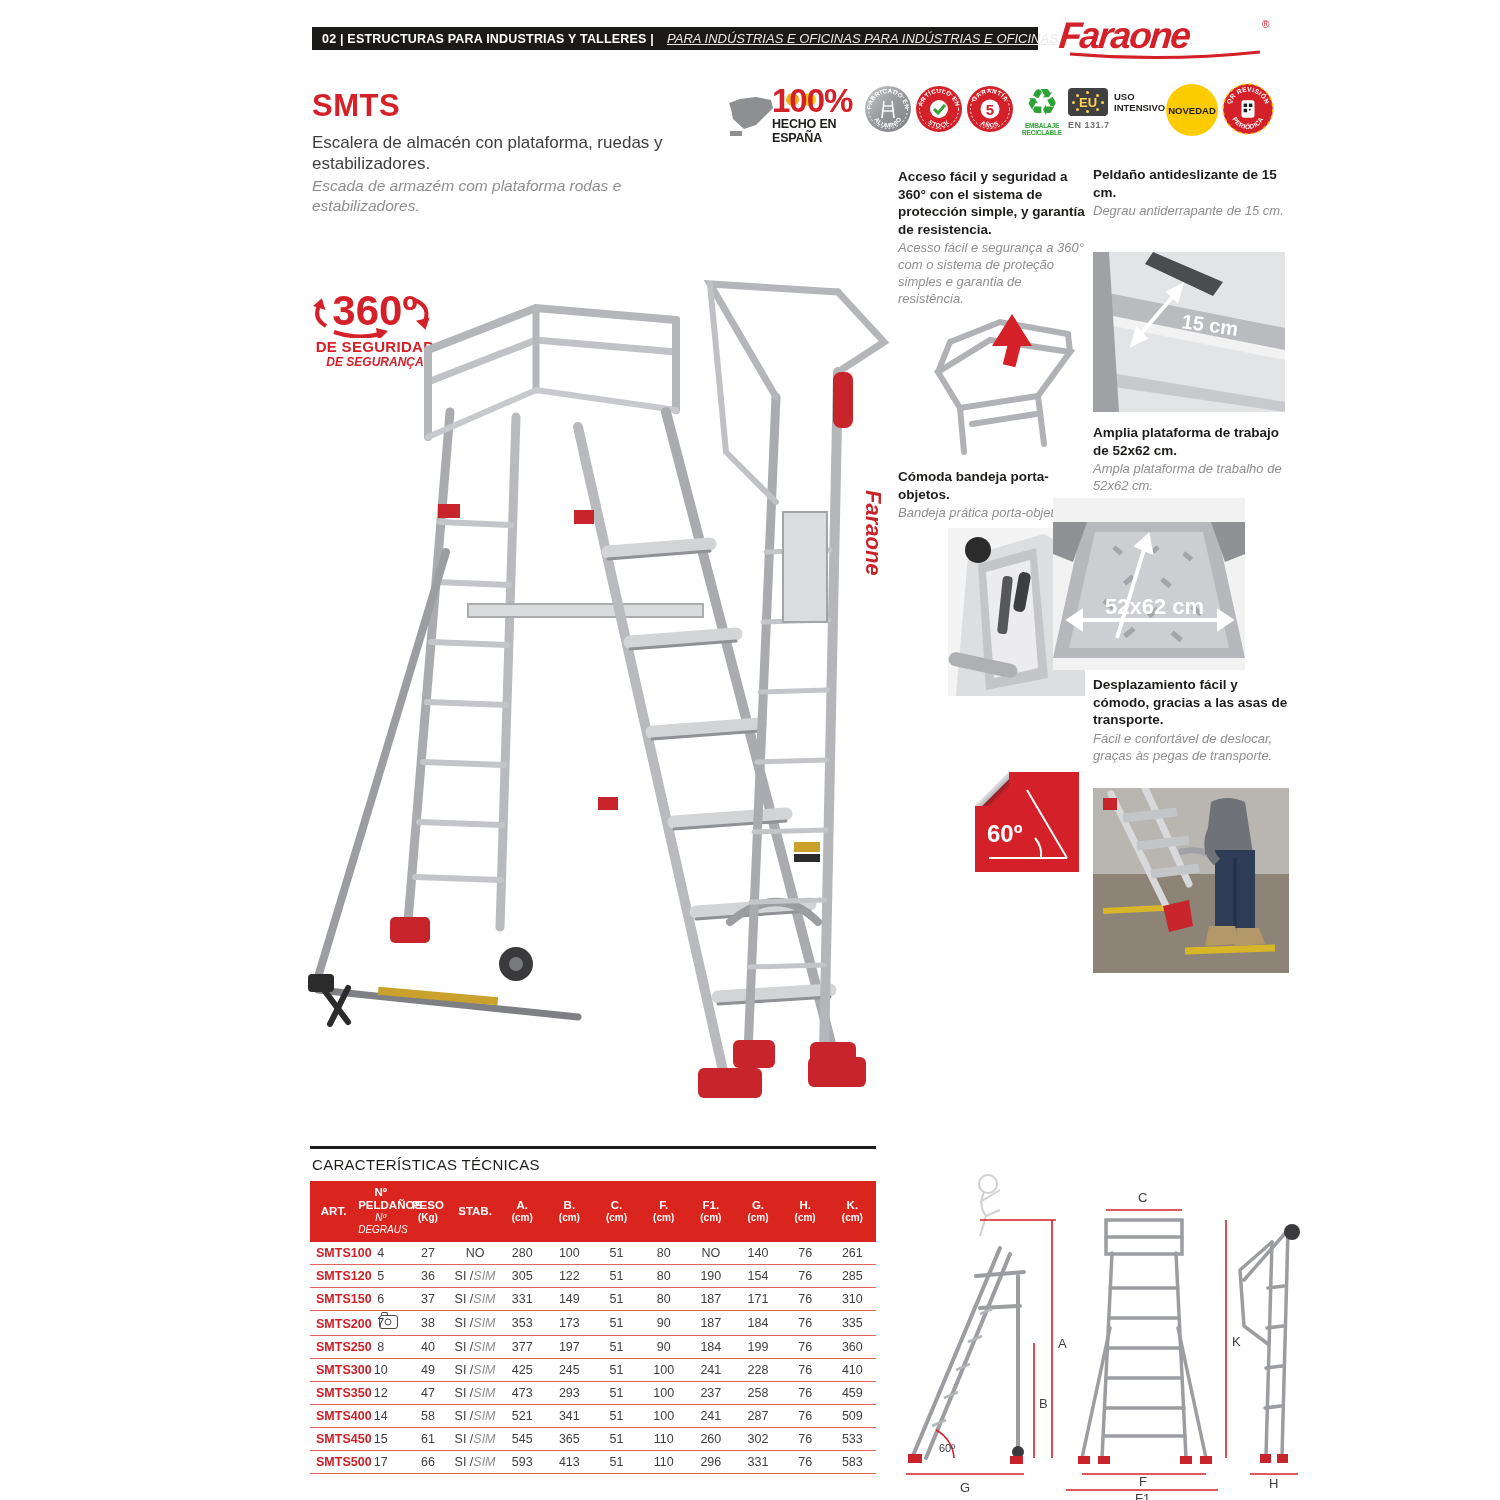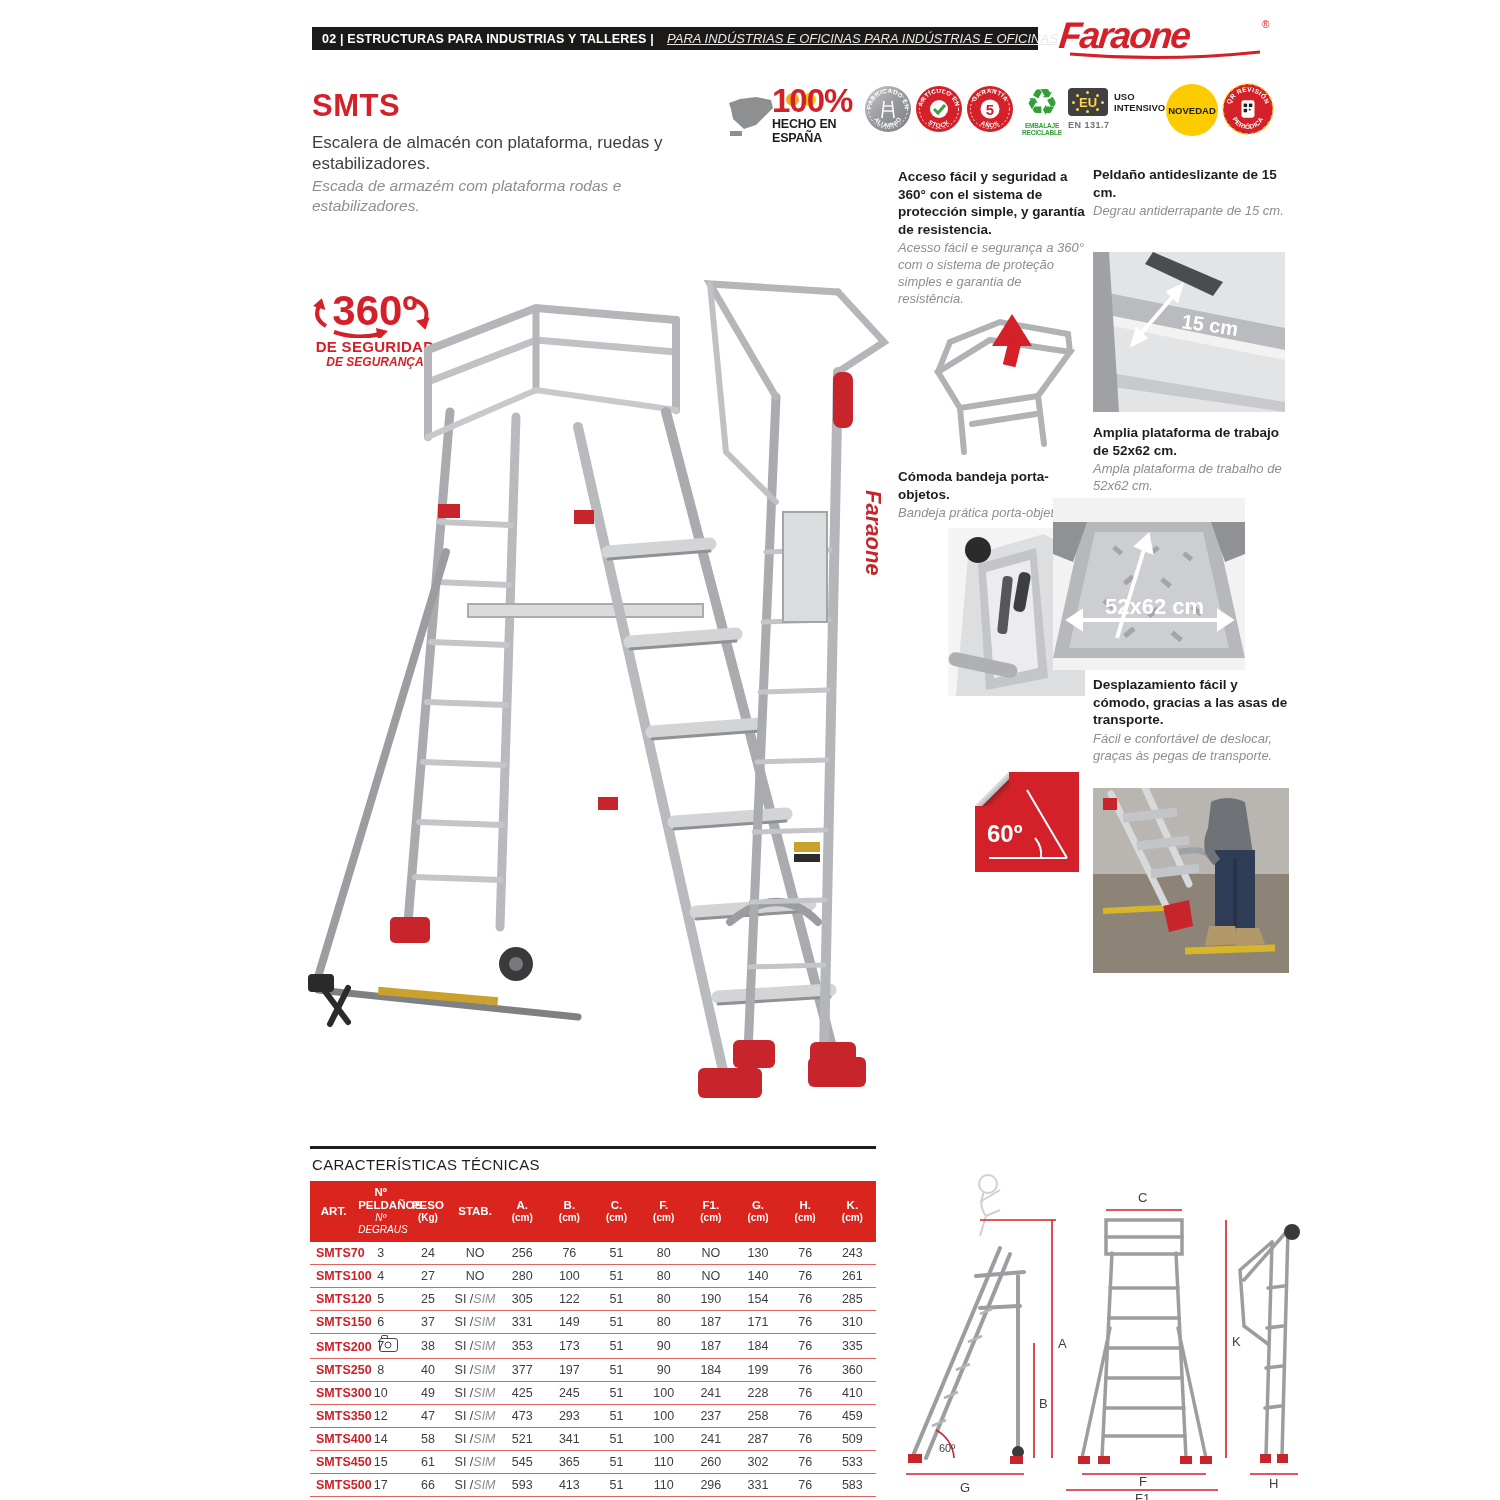--- a/index.html
+++ b/index.html
@@ -499,51 +499,37 @@
               <div class="th-sub">(cm)</div>
             </th>
             <th>
               <div class="th-top">K.</div>
               <div class="th-sub">(cm)</div>
             </th>
           </tr>
         </thead>
       <tbody id="tbody">
           <tr>
-            <td class="art"><span>SMTS70</span></td>
-            <td>3</td>
-            <td>24</td>
-            <td>NO</td>
-            <td>256</td>
-            <td>76</td>
-            <td>51</td>
-            <td>80</td>
-            <td>NO</td>
-            <td>130</td>
-            <td>76</td>
-            <td>243</td>
-          </tr>
-          <tr>
             <td class="art"><span>SMTS100</span></td>
             <td>4</td>
             <td>27</td>
             <td>NO</td>
             <td>280</td>
             <td>100</td>
             <td>51</td>
             <td>80</td>
             <td>NO</td>
             <td>140</td>
             <td>76</td>
             <td>261</td>
           </tr>
           <tr>
             <td class="art"><span>SMTS120</span></td>
             <td>5</td>
-            <td>25</td>
+            <td>36</td>
             <td>SI /<span class="sim">SIM</span></td>
             <td>305</td>
             <td>122</td>
             <td>51</td>
             <td>80</td>
             <td>190</td>
             <td>154</td>
             <td>76</td>
             <td>285</td>
           </tr>

